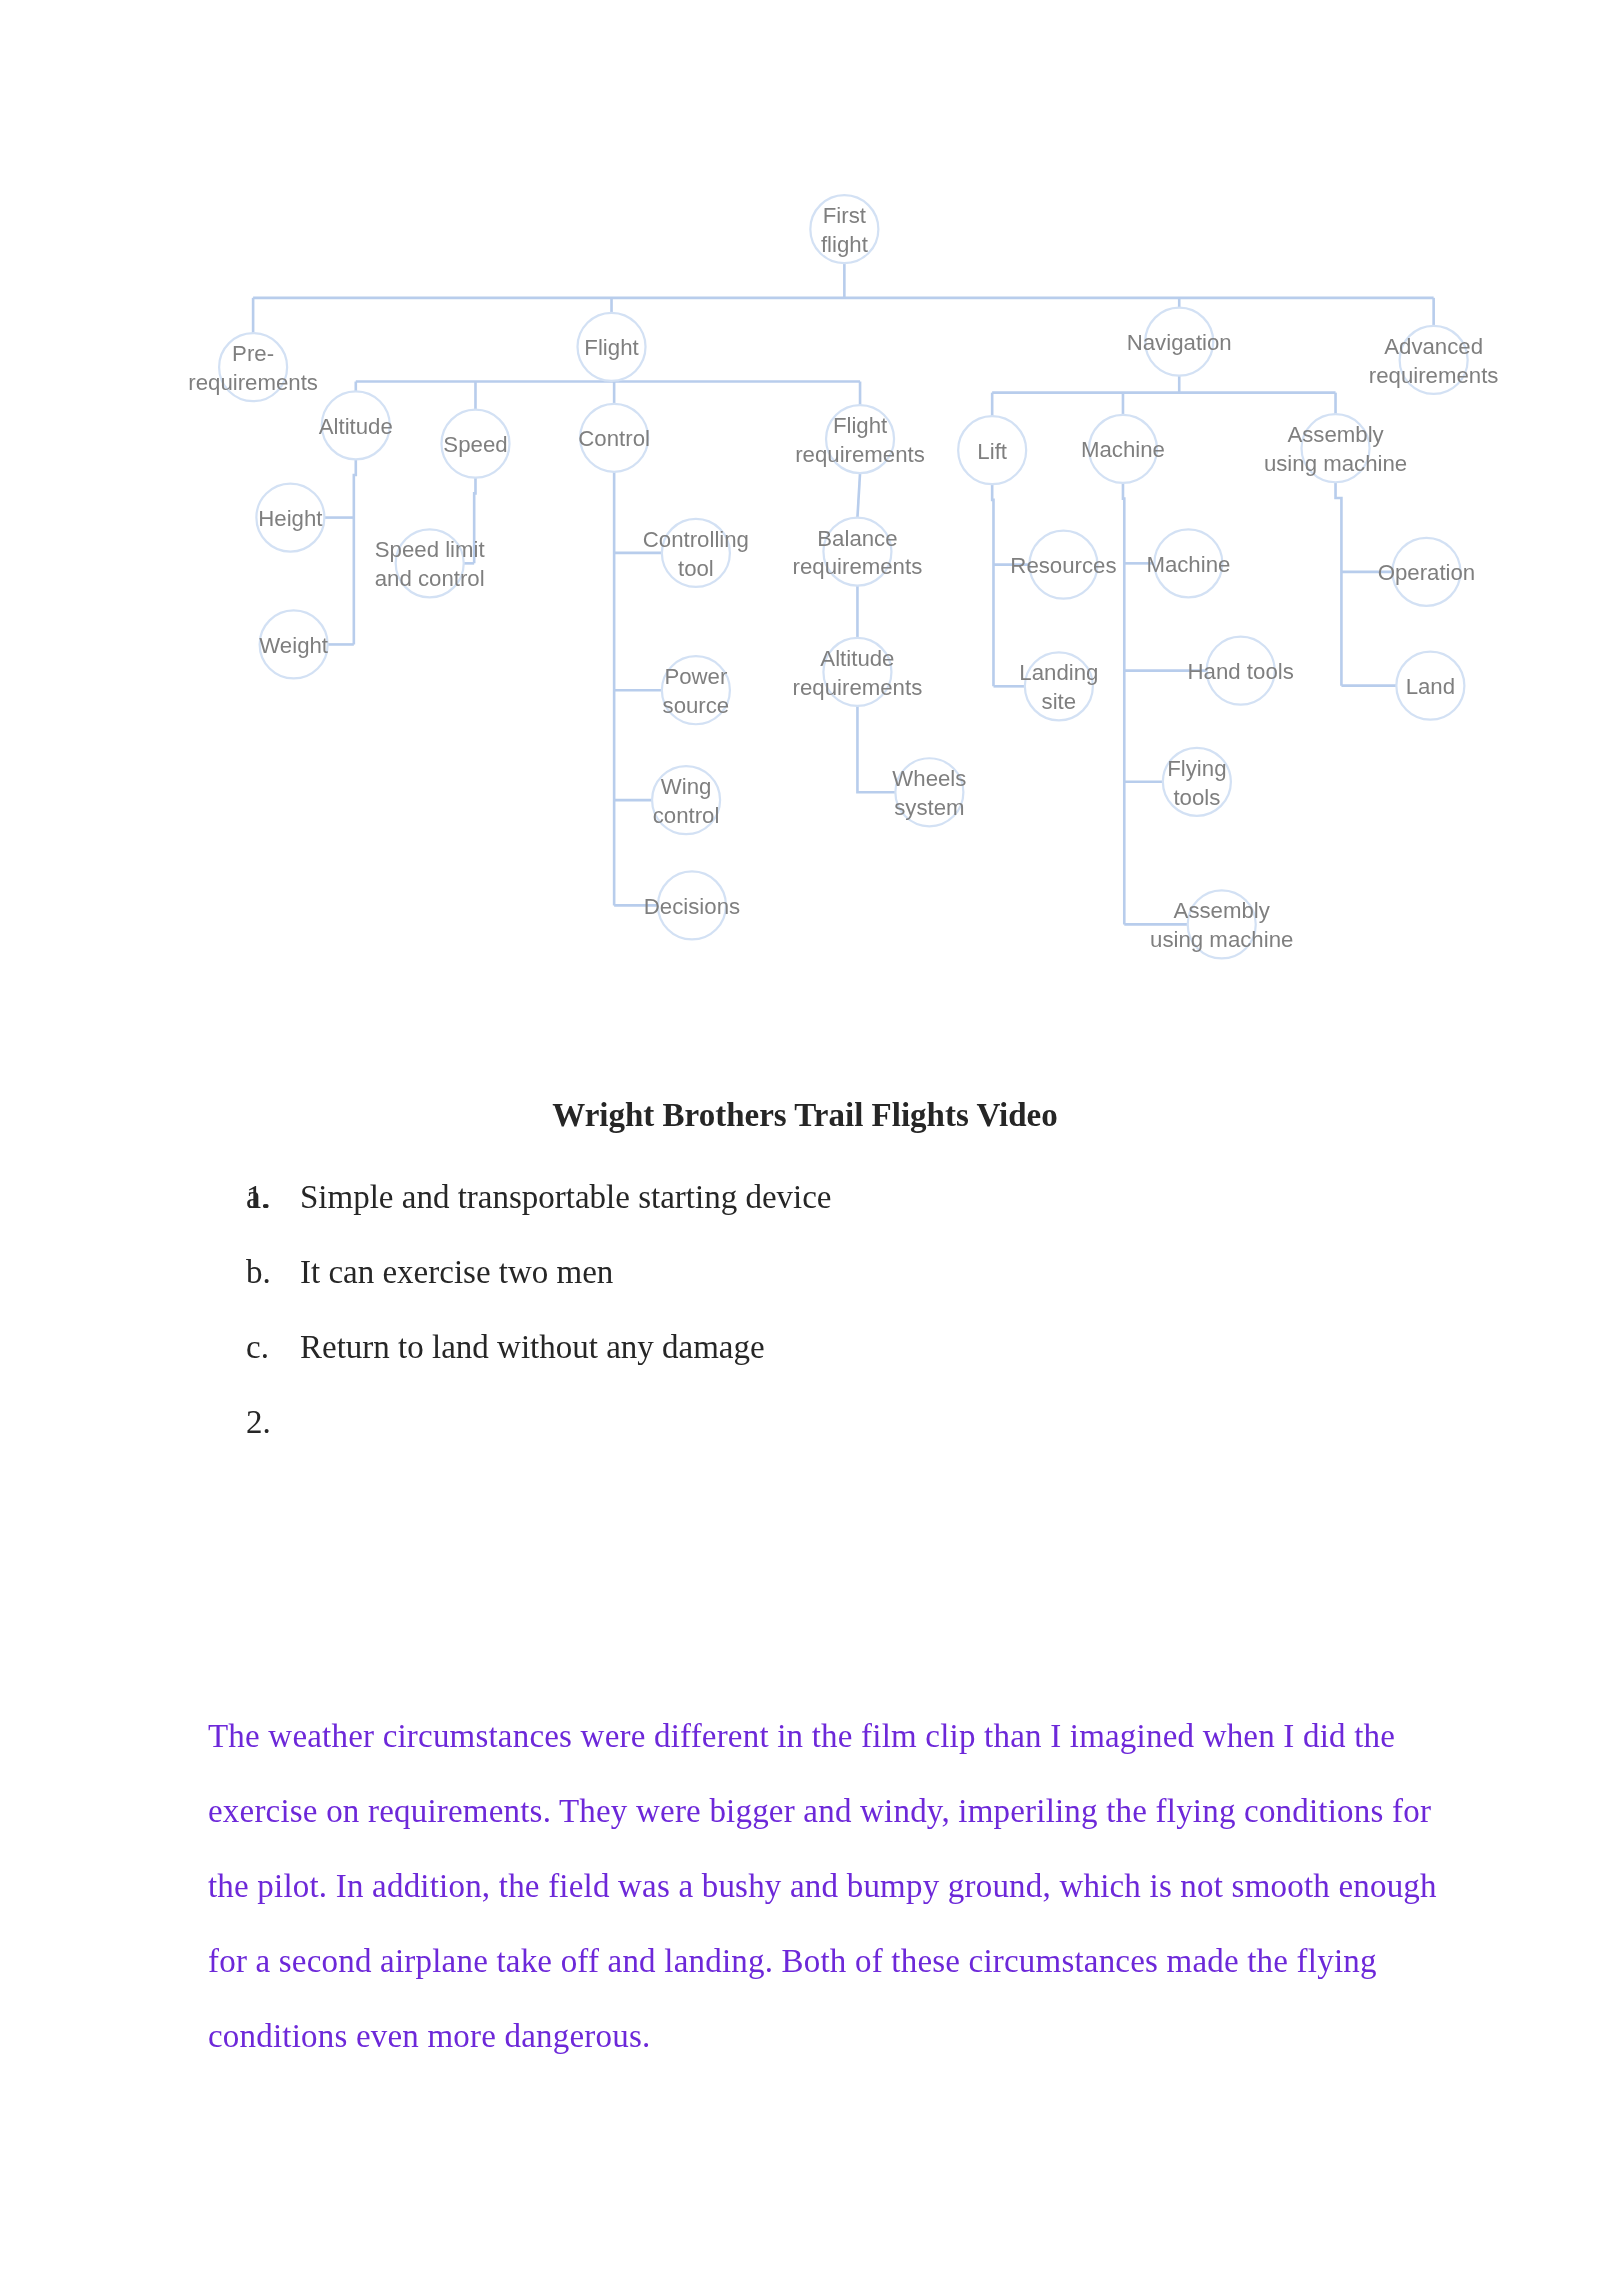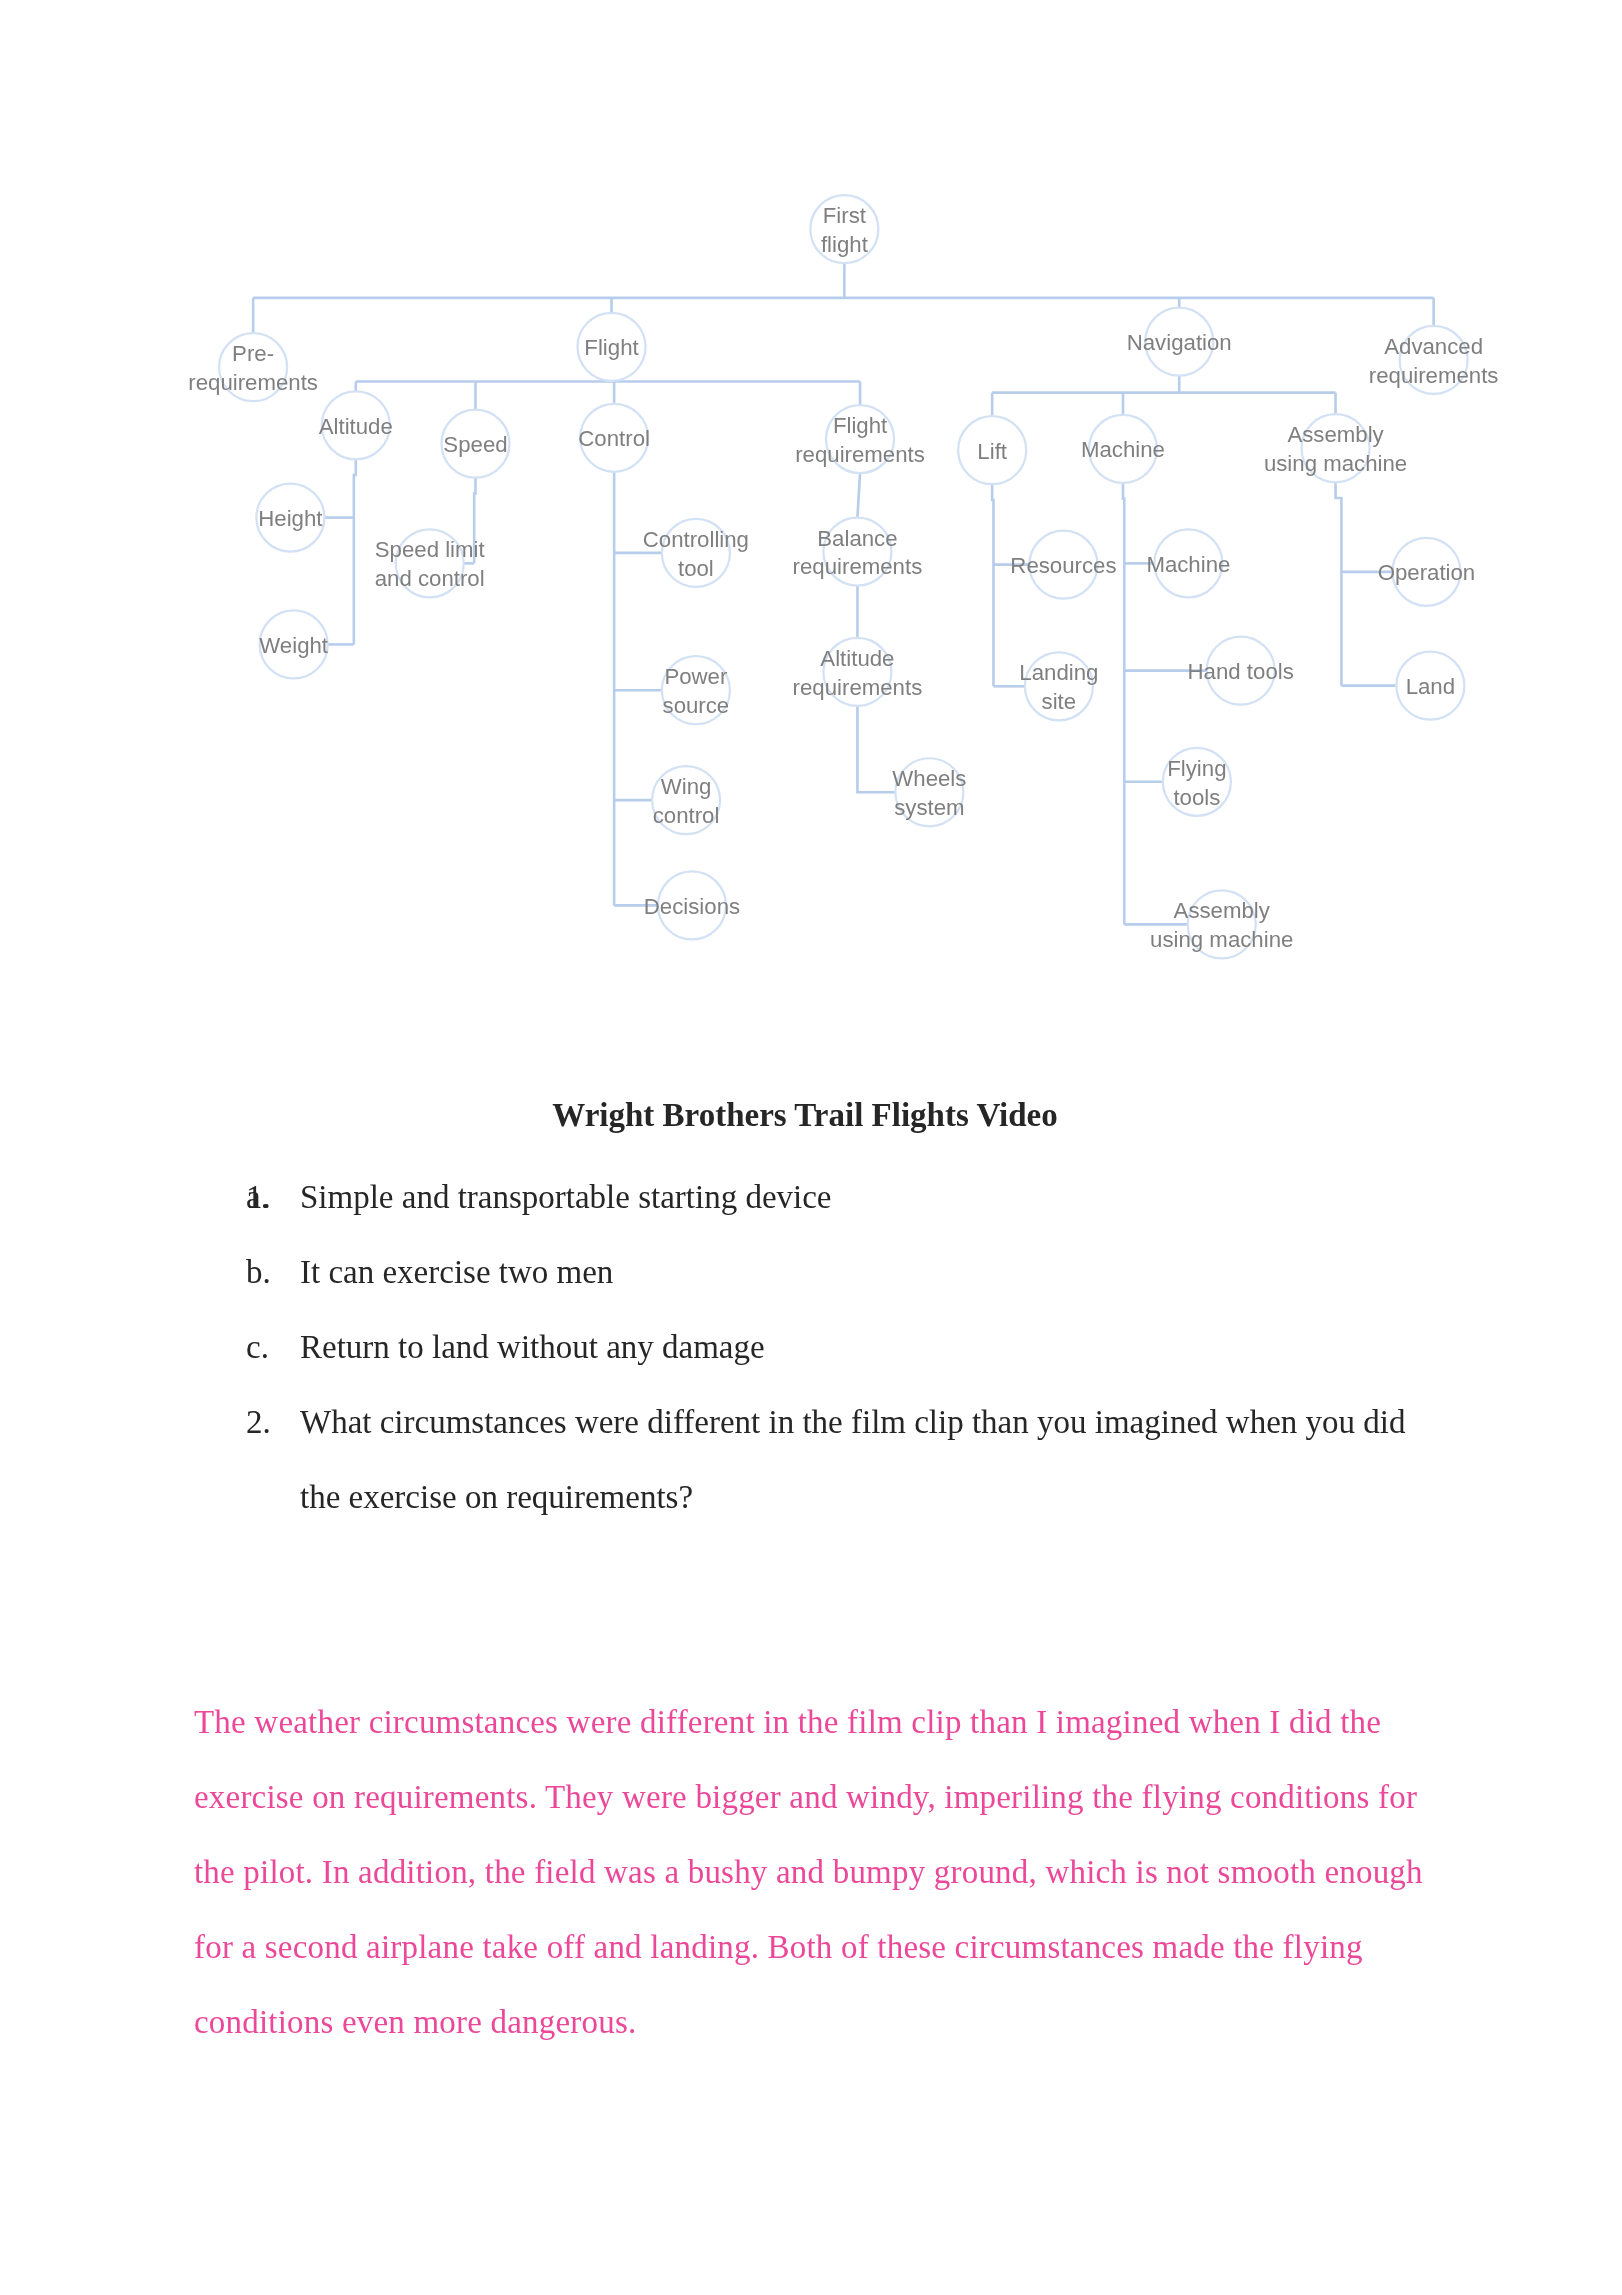--- a/index.html
+++ b/index.html
@@ -16,22 +16,22 @@
   
   .body { position:absolute; left:0; top:0; width:1622px; }
   .heading { position:absolute; left:0; top:1097px; width:1610px;
              font-size:33px; font-weight:bold; text-align:center; color:#262626; }
   .num-list { position:absolute; left:0; top:1160px; width:1622px;
               list-style:none; margin:0; padding:0; }
   .li { position:relative; font-size:33px; color:#262626;
         line-height:75px; margin-left:300px; width:1120px; }
   .marker { position:absolute; left:-54px; top:0; }
   .para { position:absolute; left:192px; top:1683px; width:1236px;
-          font-size:33px; color:#ec4899; line-height:75px;
-          letter-spacing:0.2px; margin:2px; padding:0; }
+          font-size:33px; color:#6d28d9; line-height:75px;
+          letter-spacing:0.2px; margin:16px; padding:0; }
 </style>
 </head>
 <body>
 
 <div class="page">
   <svg id="diagram" width="1622" height="1060" viewBox="0 0 2480 1620">
 <g>
 <path class="edge" d="M 1291 298 L 1291 455"></path>
 <path class="edge" d="M 387 455 L 2192 455"></path>
 <path class="edge" d="M 387 455 L 387 509"></path>
@@ -212,18 +212,18 @@
 </g>
 </g>
 </svg>
   <div class="body">
   <div class="heading">Wright Brothers Trail Flights Video</div>
   <ol class="num-list">
   <li class="li"><span class="marker">1.</span></li>
   <li class="li"><span class="marker">a.</span><span class="litext">Simple and transportable starting device</span></li>
   <li class="li"><span class="marker">b.</span><span class="litext">It can exercise two men</span></li>
   <li class="li"><span class="marker">c.</span><span class="litext">Return to land without any damage</span></li>
-  <li class="li"><span class="marker">2.</span><span class="litext">What circumstances were different in the film clip than you imagined when you did the exercise on requirements?</span></li>
+  <li class="li"><span class="marker">2.</span></li>
   </ol>
   <p class="para">The weather circumstances were different in the film clip than I imagined when I did the exercise on requirements. They were bigger and windy, imperiling the flying conditions for the pilot. In addition, the field was a bushy and bumpy ground, which is not smooth enough for a second airplane take off and landing. Both of these circumstances made the flying conditions even more dangerous.</p>
   </div>
 </div>
 
 
 </body></html>

